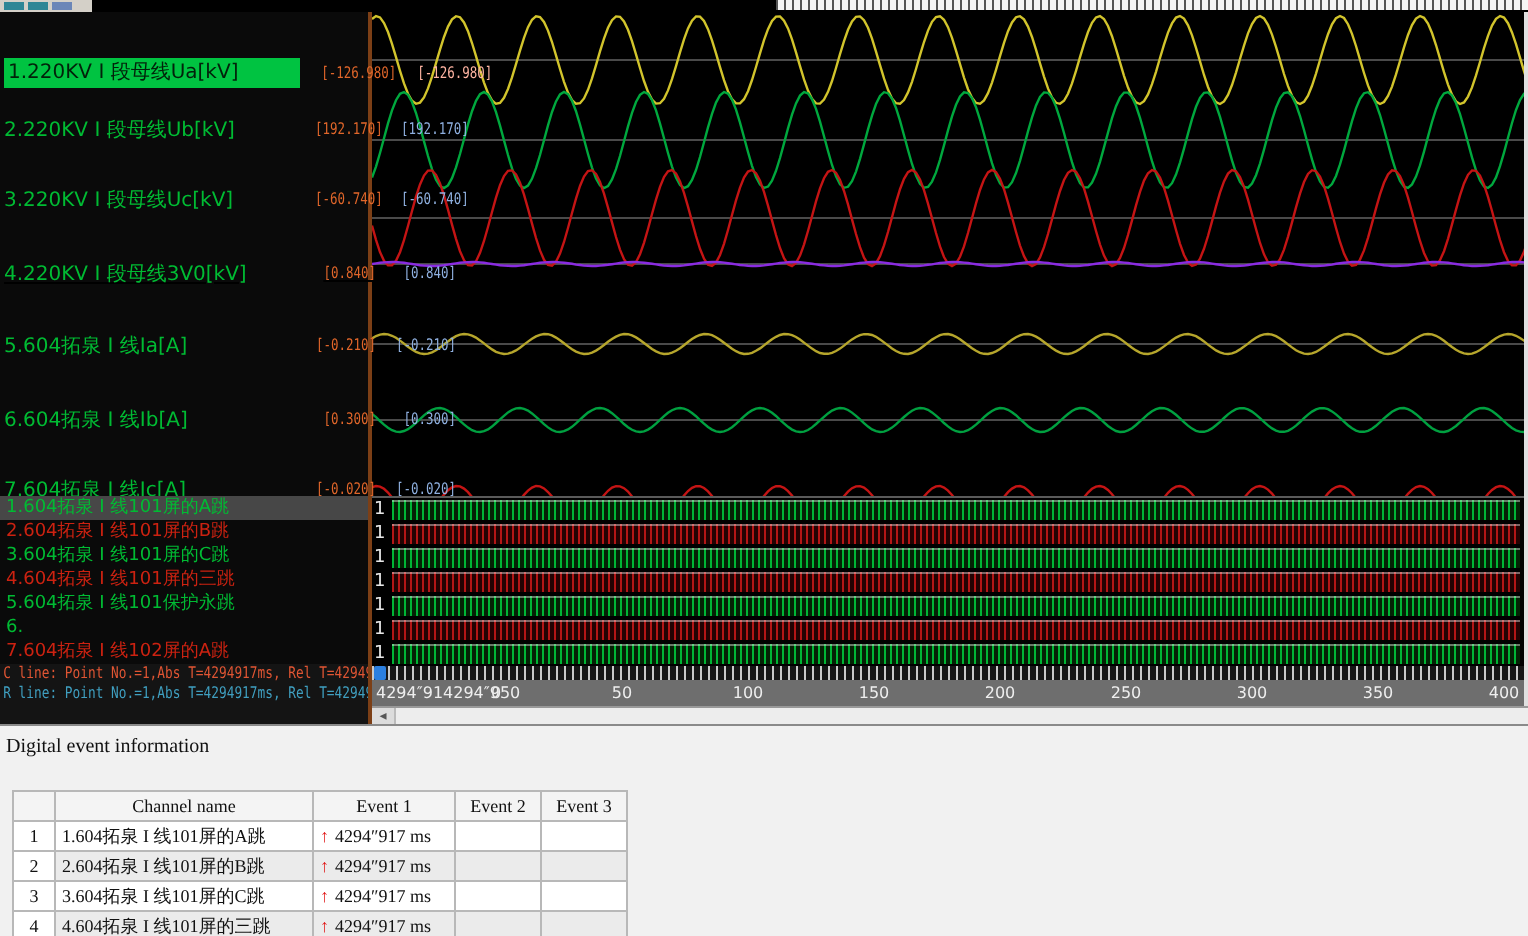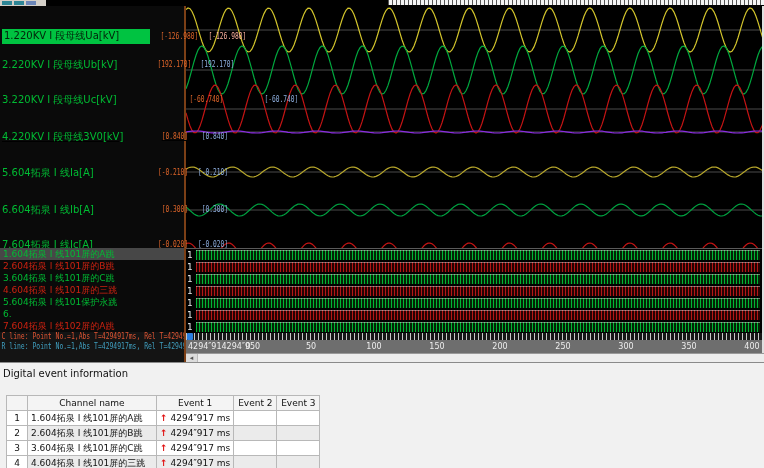--- a/index.html
+++ b/index.html
@@ -53,21 +53,21 @@
   .timeline .pfx{position:absolute;left:2px;top:2px;white-space:nowrap;}
   .timeline .tick{position:absolute;top:2px;transform:translateX(-50%);}
   .hscroll{position:absolute;left:0;top:347px;width:578px;height:9px;background:#ededed;
            border-top:1px solid #999;display:flex;box-sizing:border-box;}
   .hs-btn{width:11px;height:100%;background:#dcdcdc;border-right:1px solid #bbb;color:#555;
           font-size:7px;line-height:8px;text-align:center;}
   .right-strip{position:absolute;left:576px;top:0;width:2px;height:347px;background:#e0e0e0;}
 
   
   .bottom{position:absolute;left:0;top:362px;width:764px;height:106px;background:#f1f1f1;
-          border-top:1px solid #8a8a8a;box-sizing:border-box;color:#111;}
+          border-top:1px solid #8a8a8a;box-sizing:border-box;color:#111;font-family:Liberation Serif, serif;}
   .b-title{margin:5px 0 0 3px;font-size:10px;}
   table.events{position:absolute;left:6px;top:32px;border-collapse:collapse;background:#fff;
                font-size:9px;table-layout:fixed;}
   table.events th,table.events td{border:1px solid #b8b8b8;padding:0 3px;height:14px;
                font-weight:normal;white-space:nowrap;overflow:hidden;}
   table.events th{background:#f4f4f4;text-align:center;}
   table.events tr.alt td{background:#ebebeb;}
   td.c-num{width:14px;text-align:center;background:#fff !important;}
   td.c-name{width:122px;}
   td.c-e1{width:64px;}
@@ -95,21 +95,21 @@
           <div class="alabel hl" style="top: 24px;">
             <span class="nm">1.220KV I 段母线Ua[kV]</span>
             <span class="v" style="color: rgb(224, 102, 42);">[-126.980]</span>
             <span class="v" style="color: rgb(255, 180, 162);">[-126.980]</span>
           </div>
           <div class="alabel" style="top: 52px;">
             <span class="nm" style="color: rgb(0, 187, 51);">2.220KV I 段母线Ub[kV]</span>
             <span class="v" style="color: rgb(224, 102, 42);">[192.170]</span>
             <span class="v" style="color: rgb(143, 176, 224);">[192.170]</span>
           </div>
-          <div class="alabel" style="top: 87px; gap: 32px;">
+          <div class="alabel" style="top: 87px;">
             <span class="nm" style="color: rgb(0, 187, 51);">3.220KV I 段母线Uc[kV]</span>
             <span class="v" style="color: rgb(224, 102, 42);">[-60.740]</span>
             <span class="v" style="color: rgb(143, 176, 224);">[-60.740]</span>
           </div>
           <div class="alabel" style="top: 124px; text-decoration: underline;">
             <span class="nm" style="color: rgb(0, 187, 51);">4.220KV I 段母线3V0[kV]</span>
             <span class="v" style="color: rgb(224, 102, 42);">[0.840]</span>
             <span class="v" style="color: rgb(143, 176, 224);">[0.840]</span>
           </div>
           <div class="alabel" style="top: 160px;">

